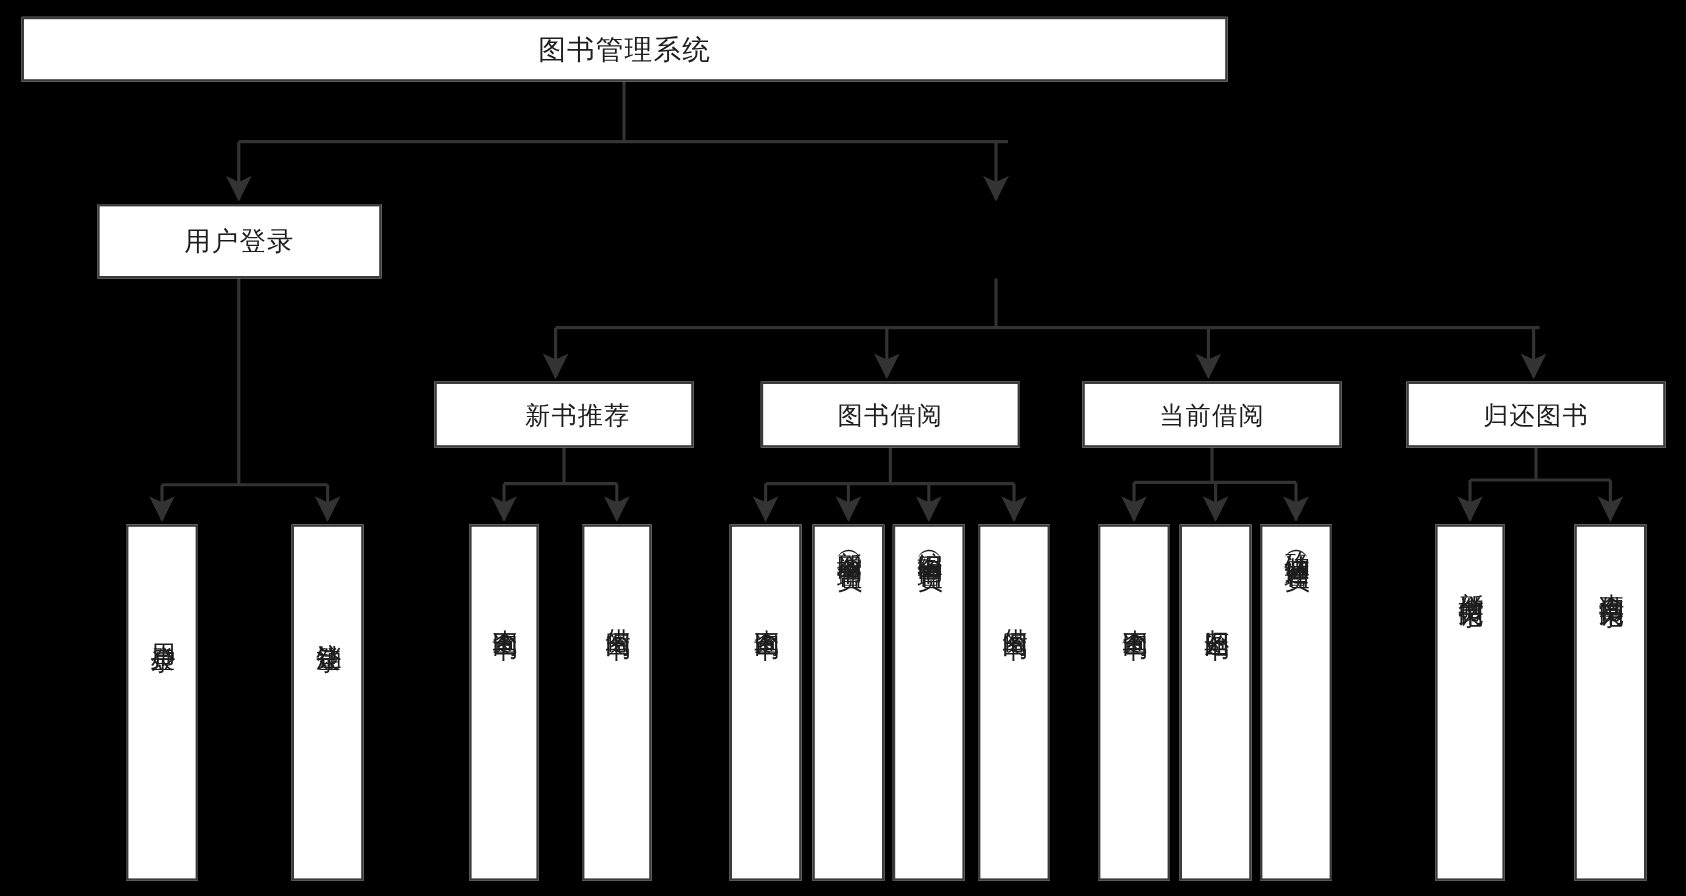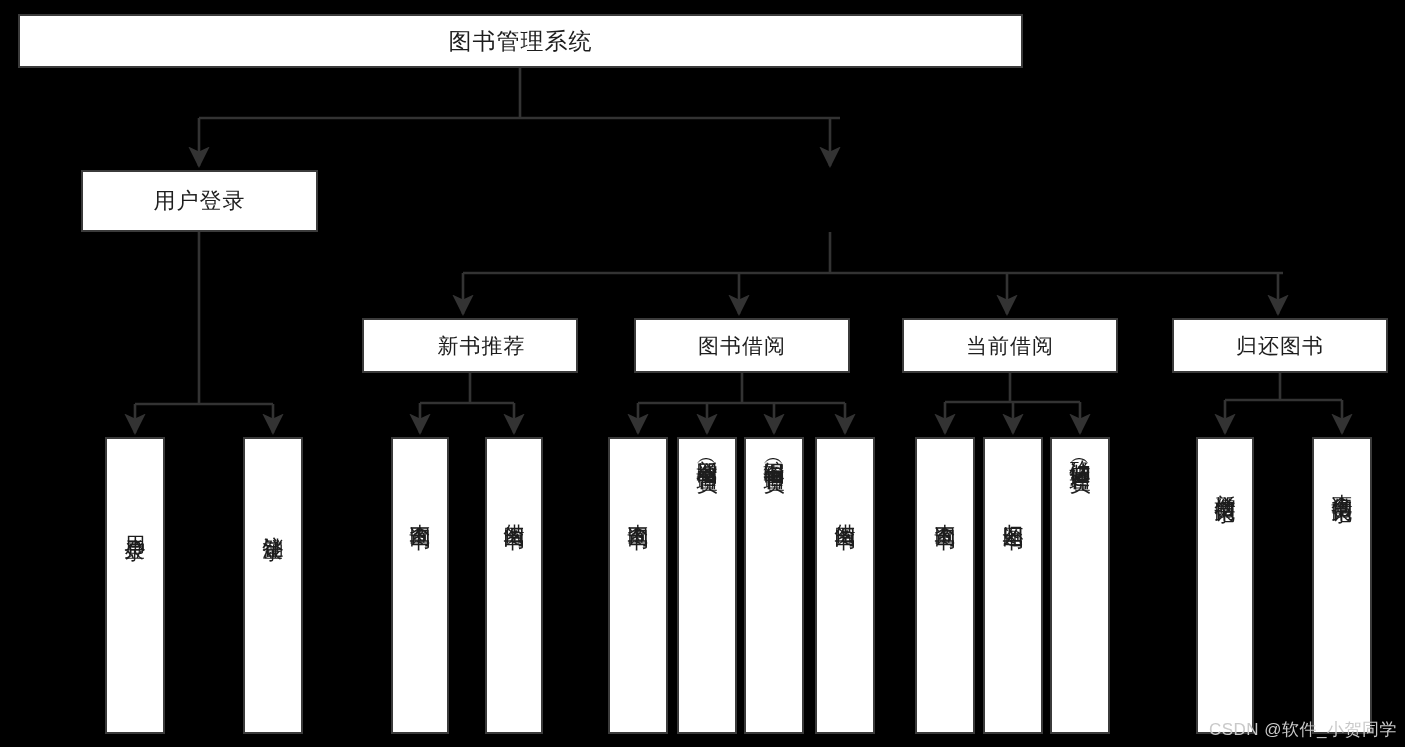--- a/index.html
+++ b/index.html
@@ -183,14 +183,13 @@
     <span class="vlabel">确认归还（管理员）</span>
   </div>
 
   <div class="node leaf" style="left:1196px; top:437px; width:58px; height:297px; padding-top:38px;">
     <span class="vlabel">新增借阅记录</span>
   </div>
   <div class="node leaf" style="left:1312px; top:437px; width:60px; height:297px; padding-top:38px;">
     <span class="vlabel">查询借阅记录</span>
   </div>
 
-  <div id="watermark">CSDN @软件_小贺同学</div>
 </div>
 
 </body></html>

